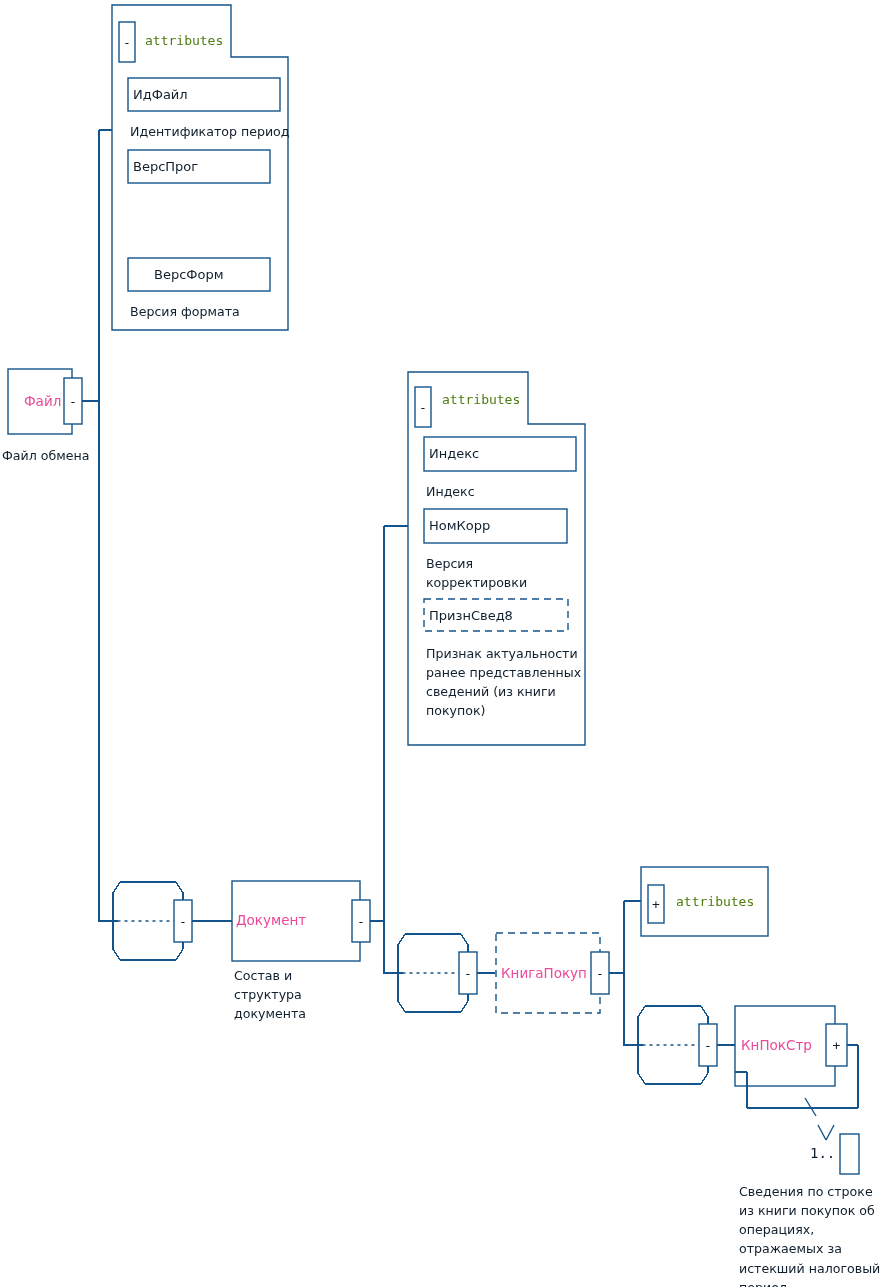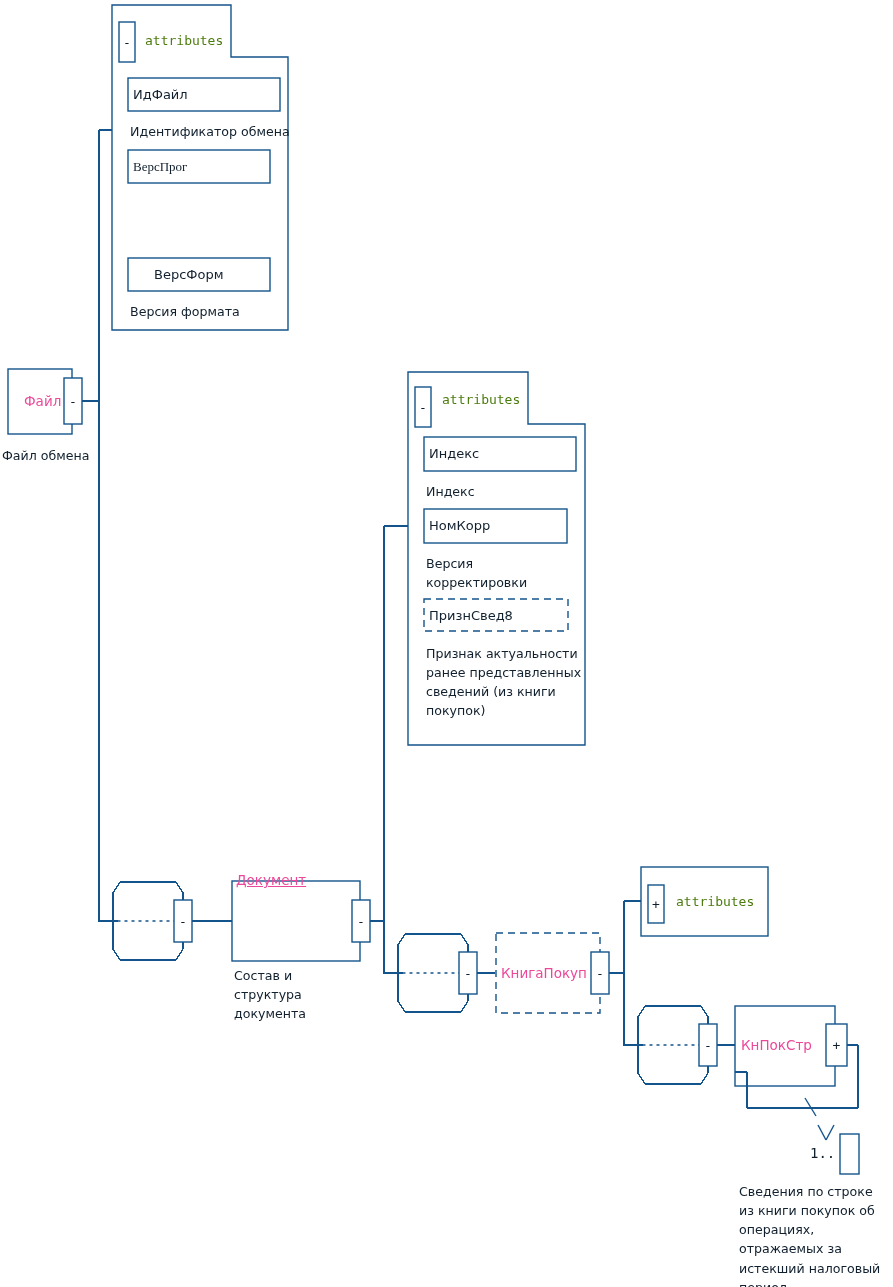--- a/index.html
+++ b/index.html
@@ -185,40 +185,40 @@
   </svg>
 
   <div class="nodelabel" style="left:24px; top:394px;">Файл</div>
   <div class="toggle-glyph" style="left:64px; top:394px; width:18px;">-</div>
   <div class="desc" style="left:2px; top:446px; width:120px;">Файл обмена</div>
 
   <div class="attrs-title" style="left:145px; top:33px;">attributes</div>
   <div class="toggle-glyph" style="left:119px; top:35px; width:16px;">-</div>
 
   <div class="attrname" style="left:133px; top:87px;">ИдФайл</div>
-  <div class="desc" style="left:130px; top:122px; width:168px;">Идентификатор обмена</div>
-
-  <div class="attrname" style="left:133px; top:159px;font-family:Liberation Serif, serif;">ВерсПрог</div>
+  <div class="desc" style="left:130px; top:122px; width:168px;">Идентификатор период</div>
+
+  <div class="attrname" style="left:133px; top:159px;">ВерсПрог</div>
 
   <div class="attrname" style="left:133px; top:267px;margin-left:21px;">ВерсФорм</div>
   <div class="desc" style="left:130px; top:302px; width:164px;">Версия формата</div>
 
   <div class="attrs-title" style="left:442px; top:392px;">attributes</div>
   <div class="toggle-glyph" style="left:415px; top:400px; width:16px;">-</div>
 
   <div class="attrname" style="left:429px; top:446px;">Индекс</div>
   <div class="desc" style="left:426px; top:482px; width:160px;">Индекс</div>
 
   <div class="attrname" style="left:429px; top:518px;">НомКорр</div>
   <div class="desc" style="left:426px; top:554px; width:118px;">Версия корректировки</div>
 
   <div class="attrname" style="left:429px; top:608px;">ПризнСвед8</div>
   <div class="desc" style="left:426px; top:644px; width:158px;">Признак актуальности ранее представленных сведений (из книги покупок)</div>
 
-  <div class="nodelabel" style="left:236px; top:873px;text-decoration:underline;">Документ</div>
+  <div class="nodelabel" style="left:236px; top:913px;">Документ</div>
   <div class="toggle-glyph" style="left:352px; top:914px; width:18px;">-</div>
   <div class="desc" style="left:234px; top:966px; width:90px;">Состав и структура документа</div>
 
   <div class="toggle-glyph" style="left:174px; top:914px; width:18px;">-</div>
   <div class="toggle-glyph" style="left:459px; top:966px; width:18px;">-</div>
   <div class="toggle-glyph" style="left:699px; top:1038px; width:18px;">-</div>
 
   <div class="nodelabel" style="left:501px; top:966px;">КнигаПокуп</div>
   <div class="toggle-glyph" style="left:591px; top:966px; width:18px;">-</div>
 

